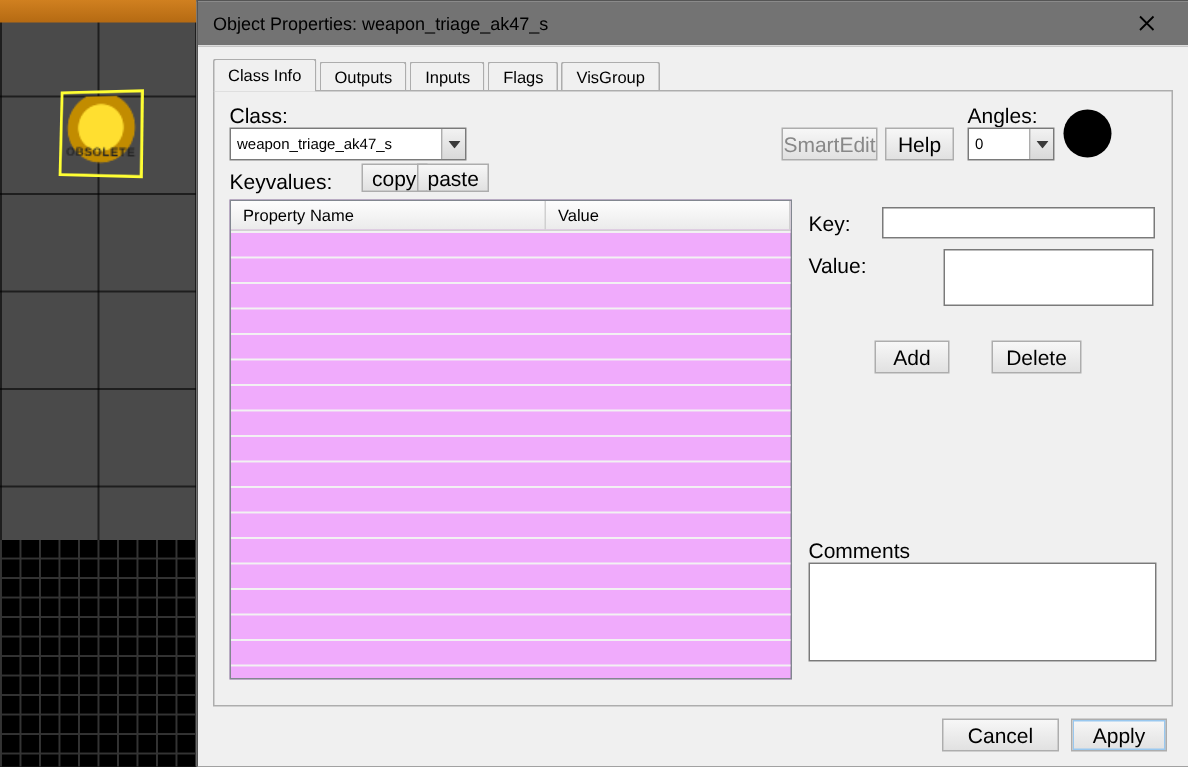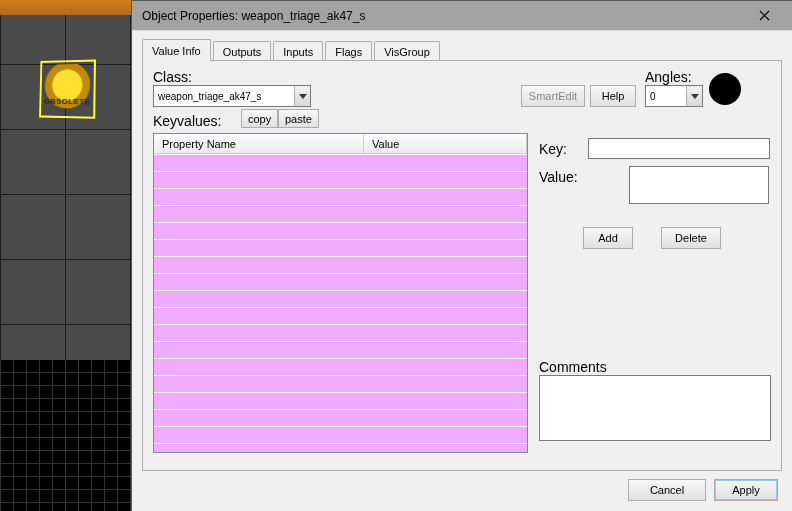--- a/index.html
+++ b/index.html
@@ -47,21 +47,21 @@
   }
   .sprite-box .label { font-size:8px; color:#222; font-weight:bold; letter-spacing:.5px; padding-bottom:8px; }
 
   
   .dialog {
     position: absolute; left: 131px; top: 0px; width: 661px; height: 511px;
     background: #f0f0f0;
     border: 1px solid #555; border-right: none; border-bottom: none;
   }
   .titlebar {
-    height: 30px; background: #a3a3a3; display:flex; align-items:center; padding:0 8px 0 10px;
+    height: 30px; background: #737373; display:flex; align-items:center; padding:0 8px 0 10px;
     border-bottom: 1px solid #dcdcdc;
   }
   .titlebar .title { flex:1; font-size:12px; color:#000; }
   .titlebar .close {
     width:40px; height:28px; display:flex; align-items:center; justify-content:center;
     font-size:13px; color:#000; cursor:pointer; background:transparent;
   }
 
   .client { position:absolute; left:0; top:30px; right:0; bottom:0; }
 
@@ -76,21 +76,21 @@
   .tab.active { background:#f0f0f0; top:0px; height:22px; z-index:2; }
 
   .tabsheet {
     position:absolute; left:10px; right:10px; top:29px; bottom:40px;
     border:1px solid #adadad; background:#f0f0f0;
   }
 
   
   .lbl { font-size:14px; color:#000; }
   .btn {
-    height:22px; font-size:11px; background: linear-gradient(#f7f7f7,#e1e1e1);
+    height:22px; font-size:14px; background: linear-gradient(#f7f7f7,#e1e1e1);
     border:1px solid #adadad; padding:0 11px; cursor:pointer; display:inline-flex; align-items:center; justify-content:center;text-align:center;
   }
   .btn.small { height:19px; padding:0 6px; }
   .btn.disabled { color:#888; cursor:default; }
   .btn.default { box-shadow: inset 0 0 0 1px #99c8ef; }
 
   .input {
     height:21px; font-size:11px; background:#fff; border:1px solid #7a7a7a; padding:1px 3px;
   }
   .select {
@@ -143,21 +143,21 @@
     <div class="close">
       <svg width="11" height="11" viewBox="0 0 11 11">
           <path d="M1 1 L10 10 M10 1 L1 10" stroke="currentColor" stroke-width="1.2" fill="none"></path>
         </svg>
     </div>
   </div>
 
   <div class="client">
 
     <div class="tabs">
-      <div class="tab active">Value Info</div>
+      <div class="tab active">Class Info</div>
       <div class="tab">Outputs</div>
       <div class="tab">Inputs</div>
       <div class="tab">Flags</div>
       <div class="tab">VisGroup</div>
     </div>
 
     <div class="tabsheet">
 
       <div style="position:absolute; left:10px; top:8px;" class="lbl">Class:</div>
       <div class="select" style="position:absolute; left:10px; top:24px; width:158px;">

